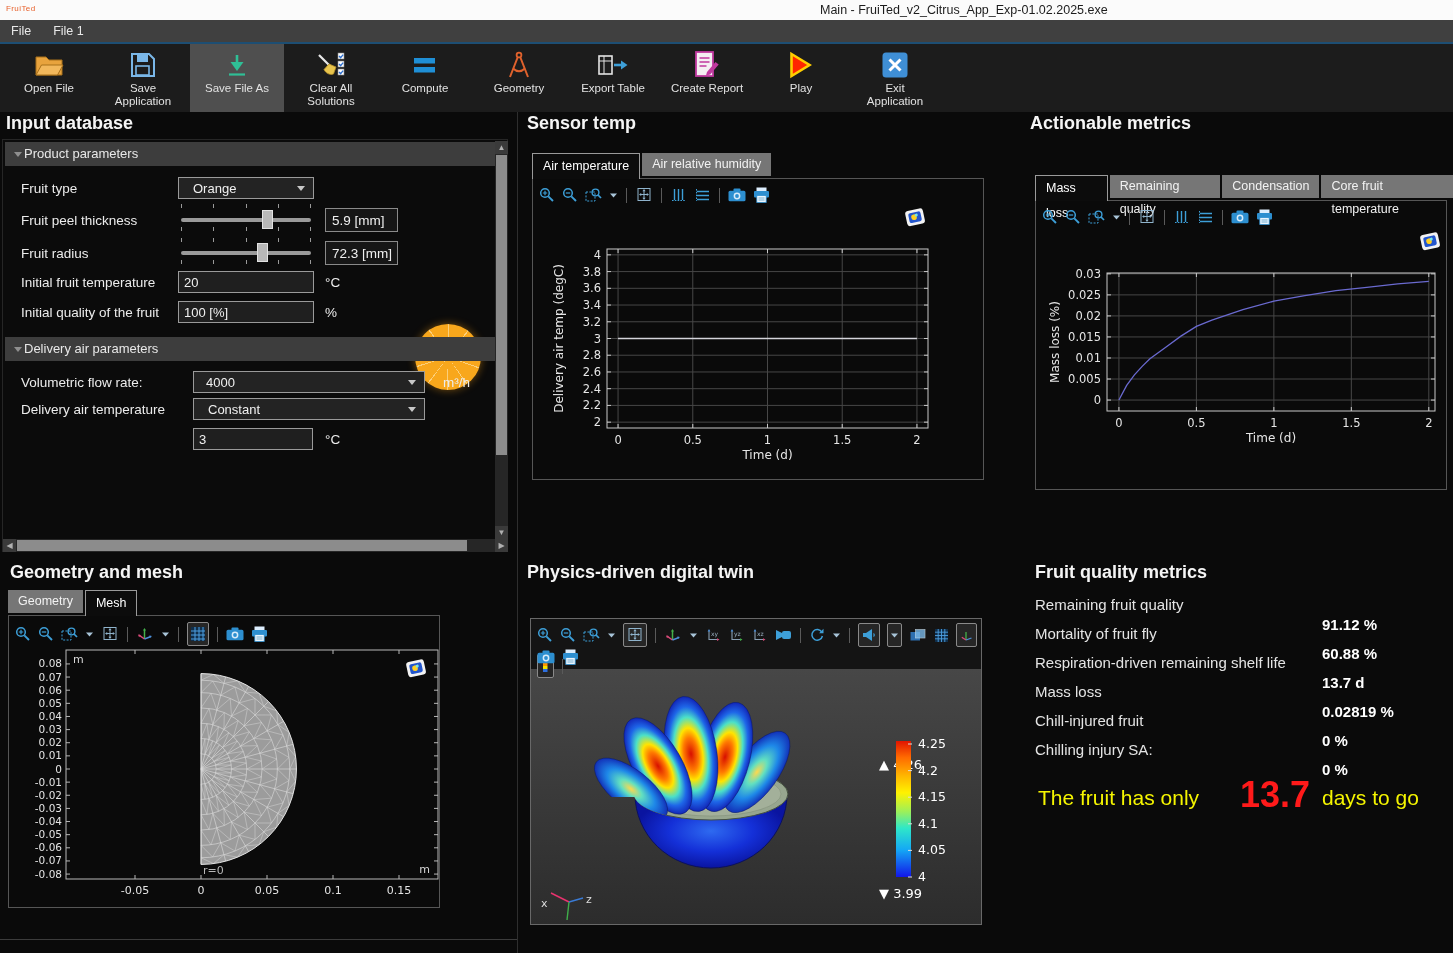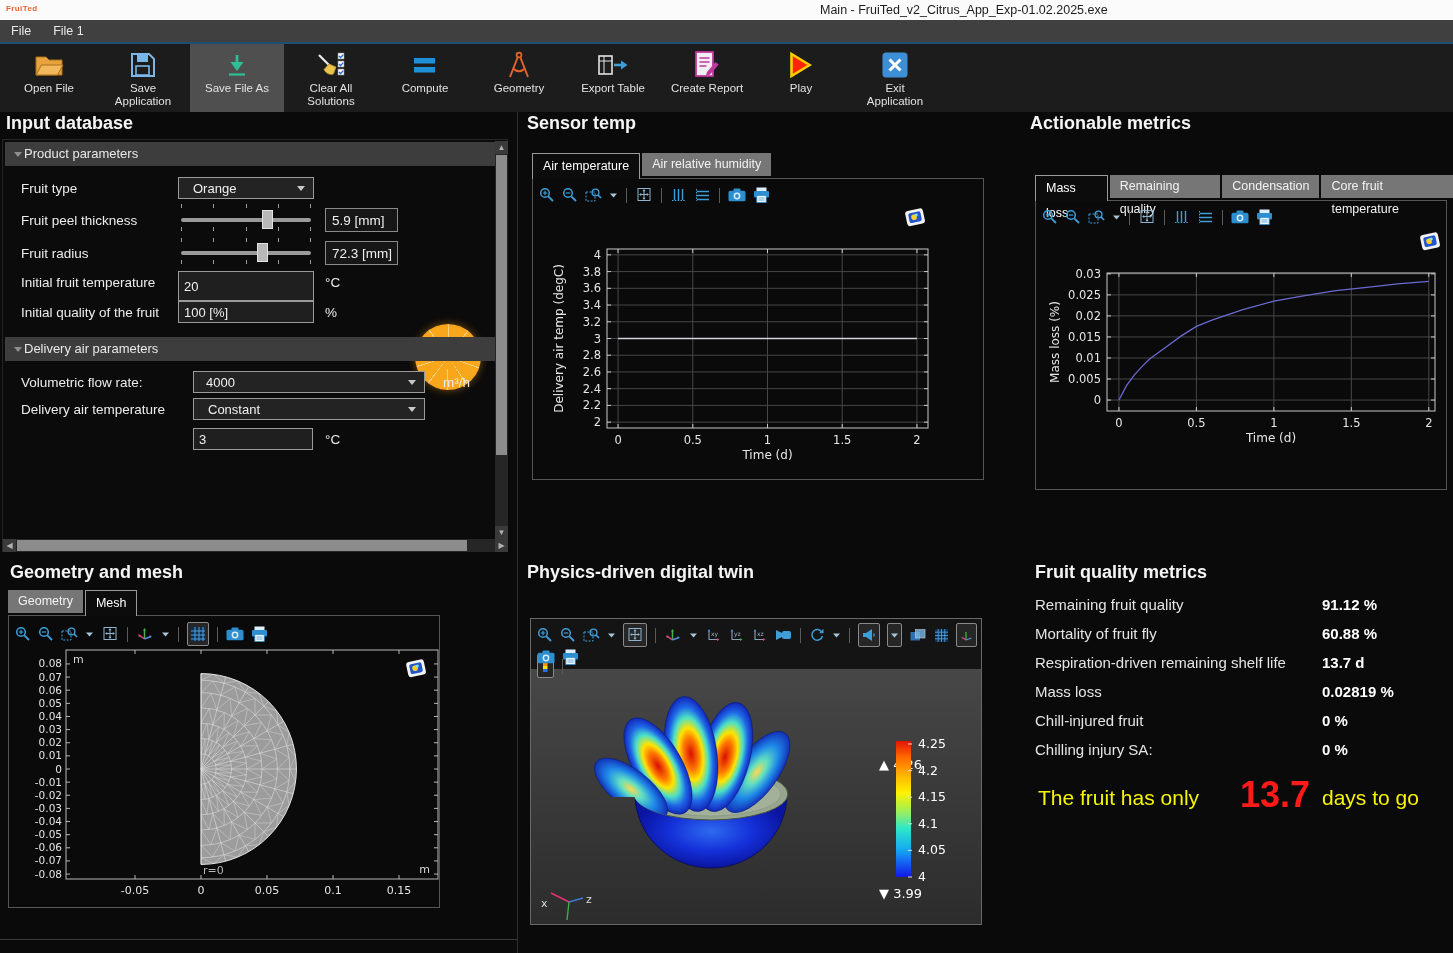--- a/index.html
+++ b/index.html
@@ -1,20 +1,20 @@
 <!DOCTYPE html>
 <html><head>
 <meta charset="utf-8">
 <style>
   html,body{margin:0;padding:0;background:#000;}
   #app{position:relative;width:1453px;height:953px;background:#0a0a0a;overflow:hidden;
        font-family:"Liberation Sans",sans-serif;color:#e8e8e8;}
   
   .titlebar{position:absolute;left:0;top:0;width:1453px;height:20px;background:#fbfbfb;}
-  .applogo{position:absolute;left:6px;top:4px;font-size:8px;font-weight:bold;color:#e8622d;letter-spacing:.4px;}
+  .applogo{position:absolute;left:6px;top:4px;font-size:8px;font-weight:normal;color:#e8622d;letter-spacing:.4px;}
   .wtitle{position:absolute;left:820px;top:3px;font-size:12.5px;color:#1c1c1c;}
   .menubar{position:absolute;left:0;top:20px;width:1453px;height:22px;background:#404040;display:flex;align-items:center;}
   .menu-item{font-size:12.5px;color:#e8e8e8;padding:0 11px;height:22px;line-height:22px;}
   .toolbar{position:absolute;left:0;top:42px;width:1453px;height:70px;background:#1c1c1c;
            border-top:2px solid #1d4e73;display:flex;align-items:stretch;padding-left:2px;box-sizing:border-box;}
   .tb-btn{display:flex;flex-direction:column;align-items:center;justify-content:flex-start;
           padding:4px 9px 2px 9px;cursor:default;}
   .tb-btn.active{background:#4f4f4f;}
   .tb-ic{height:34px;display:flex;align-items:center;justify-content:center;}
   .tb-lb{font-size:11.5px;color:#e2e2e2;text-align:center;line-height:13px;width:76px;}
@@ -60,21 +60,21 @@
     box-shadow:0 0 8px rgba(248,160,20,.45);}
   
   .sb{position:absolute;background:#262626;}
   .sb .arrow{position:absolute;background:#3a3a3a;color:#b0b0b0;font-size:8px;display:flex;align-items:center;justify-content:center;}
   .sb .thumb{position:absolute;background:#8c8c8c;}
   
   .vdiv{position:absolute;background:#2e2e2e;}
   .hdiv{position:absolute;background:#3c3c3c;}
   
   .mrow-label{position:absolute;left:1035px;font-size:15px;color:#e4e4e4;}
-  .mrow-value{position:absolute;left:1322px;font-size:15px;font-weight:bold;color:#fff;}
+  .mrow-value{position:absolute;left:1322px;font-size:15px;font-weight:bold;color:#fff;margin-top:20px;}
   .alert-prefix{position:absolute;left:1038px;top:786px;font-size:21px;}
   .alert-number{position:absolute;left:1240px;top:774px;font-size:36px;font-weight:bold;}
   .alert-suffix{position:absolute;left:1322px;top:786px;font-size:21px;}
   svg{display:block;}
   text{font-family:"DejaVu Sans",sans-serif;}
 </style>
 </head>
 <body>
 
 <div id="app">
@@ -246,21 +246,21 @@
     <div class="sl-ticks" style="left:178px;top:120px;width:130px">
         <i></i>
         <i></i>
         <i></i>
         <i></i>
         <i></i>
       </div>
     <div class="valbox" style="left:322px;top:101px;width:73px;height:24px">72.3 [mm]</div>
 
     <div class="flabel" style="left:8px;top:135px">Initial fruit temperature</div>
-    <div class="tinput" style="left:175px;top:131px;width:136px;height:30px">20</div>
+    <div class="tinput" style="left:175px;top:131px;width:136px;height:22px">20</div>
     <div class="funit" style="left:322px;top:135px">°C</div>
 
     <div class="flabel" style="left:8px;top:165px">Initial quality of the fruit</div>
     <div class="tinput" style="left:175px;top:161px;width:136px;height:22px">100 [%]</div>
     <div class="funit" style="left:322px;top:165px">%</div>
 
     <div class="orange"></div>
 
     <div class="sect" style="top:197px;left:2px">
       <span class="tri"></span>

